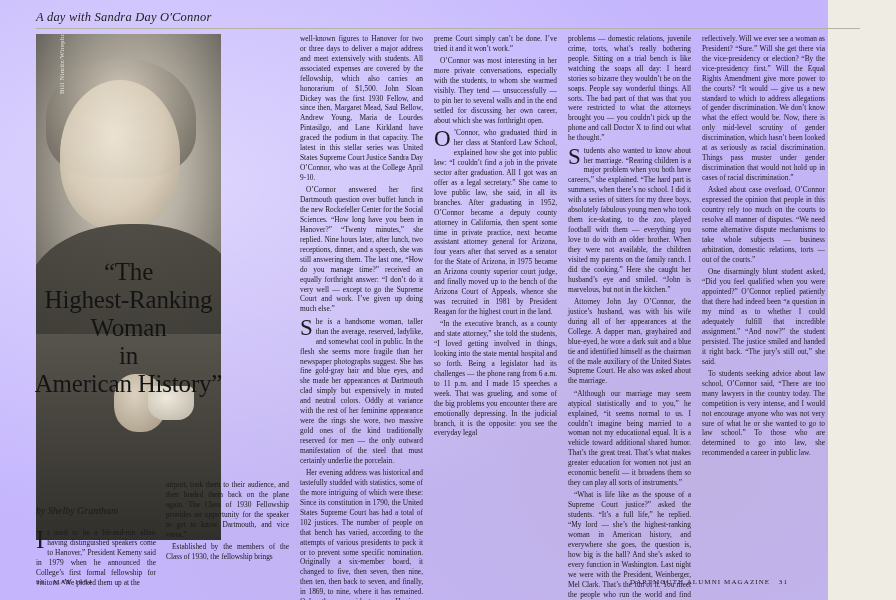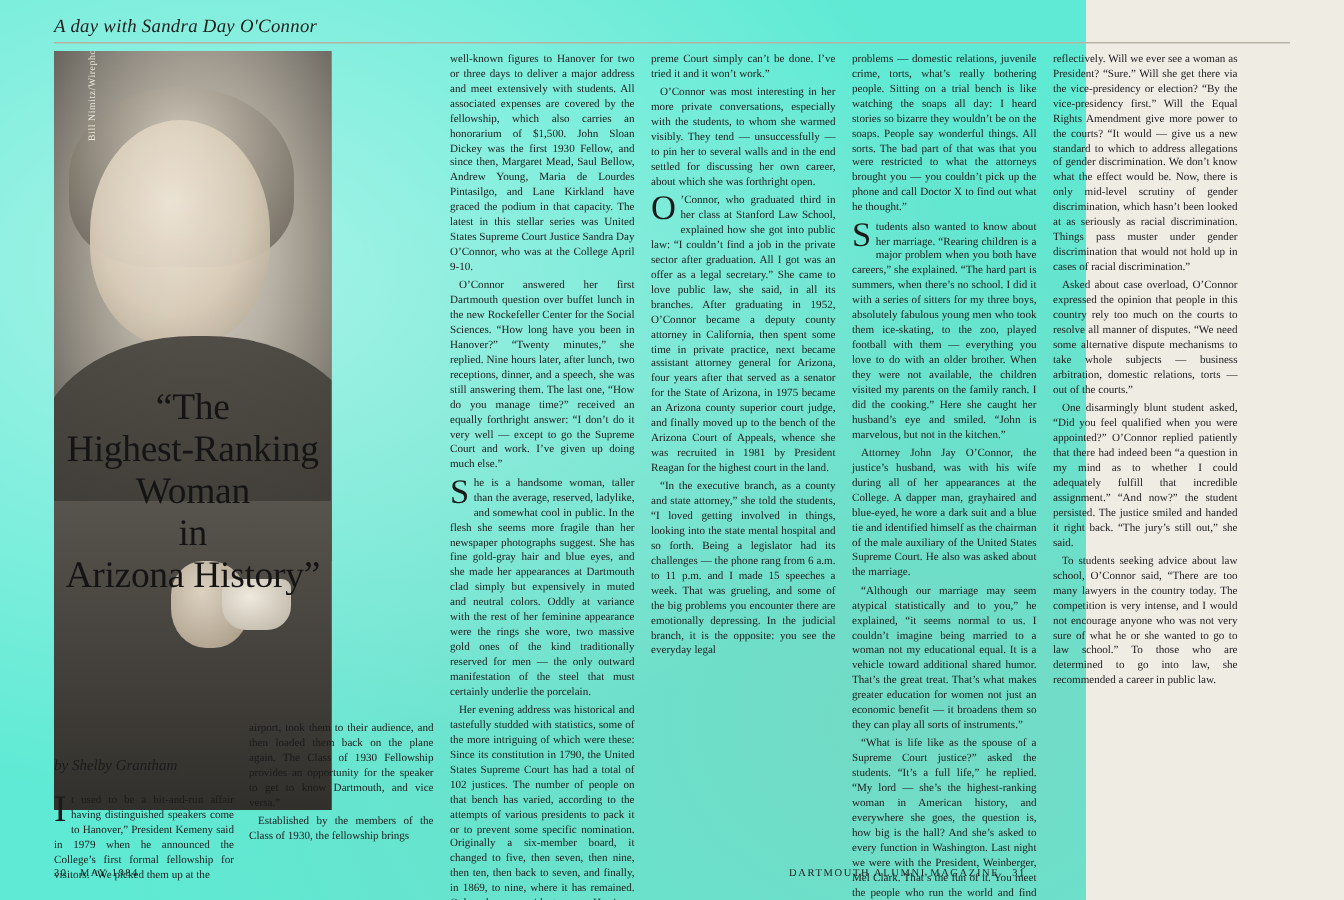--- a/index.html
+++ b/index.html
@@ -6,22 +6,22 @@
   html, body { margin:0; padding:0; }
   body {
     width:896px; height:600px;
     background:#efece4;
     font-family:"Liberation Serif", serif;
     color:#1b1b1b;
     overflow:hidden;
     position:relative;
   }
   .page {
-    position:absolute; left:0; top:0; width:724px; height:600px;
-    background:#5eead4;
+    position:absolute; left:0; top:0; width:828px; height:600px;
+    background:#c4b5fd;
   }
   
   .page:before{
     content:"";
     position:absolute; inset:0;
     background:
       radial-gradient(ellipse at 20% 30%, rgba(255,255,255,.45), rgba(0,0,0,0) 60%),
       radial-gradient(ellipse at 85% 80%, rgba(180,170,150,.25), rgba(0,0,0,0) 65%);
     pointer-events:none;
   }
@@ -162,21 +162,21 @@
     <div class="hand"></div>
     <div class="cup"></div>
     <div class="photo-credit">Bill Nimitz/Wirephoto '77</div>
   </div>
 
   <div class="headline">
     <span>“The</span>
     <span>Highest-Ranking</span>
     <span>Woman</span>
     <span>in</span>
-    <span>Arizona History”</span>
+    <span>American History”</span>
   </div>
 
   <div class="byline">by Shelby Grantham</div>
 
   <div class="dropblock">
     <span class="dropcap">I</span><span>t used to be a hit-and-run affair having distinguished speakers come to Hanover,” President Kemeny said in 1979 when he announced the College’s first formal fellowship for visitors. “We picked them up at the</span>
   </div>
 
   <div class="col c2">
     <p class="nind">airport, took them to their audience, and then loaded them back on the plane again. The Class of 1930 Fellowship provides an opportunity for the speaker to get to know Dartmouth, and vice versa.”</p>

